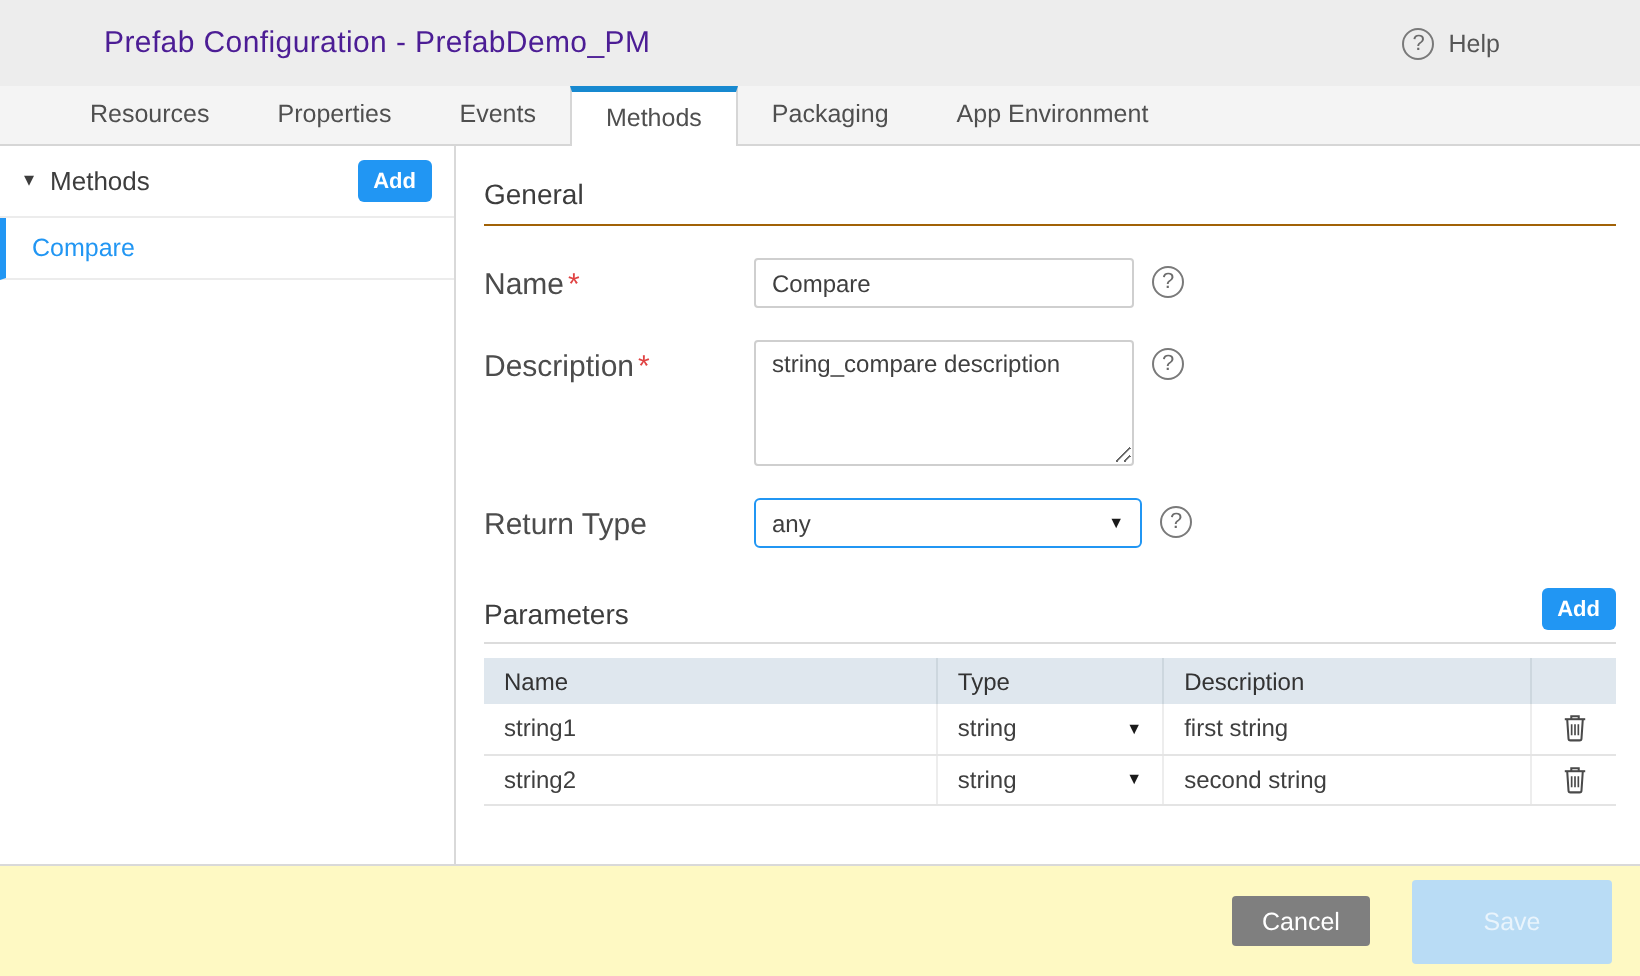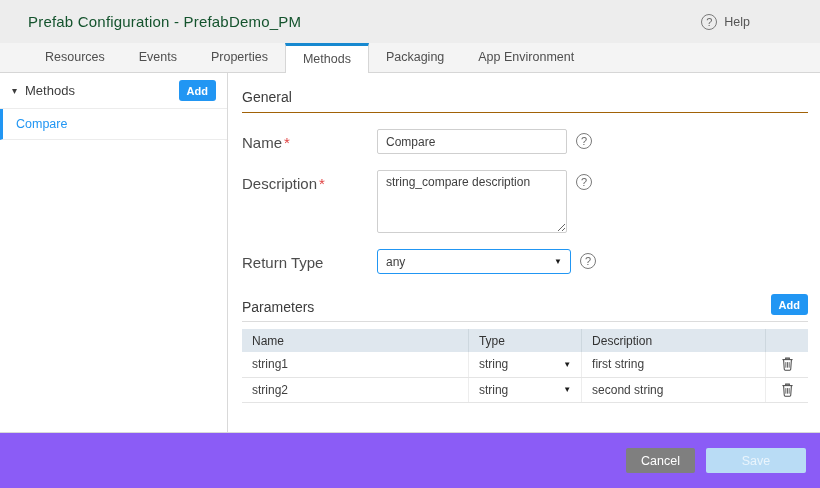--- a/index.html
+++ b/index.html
@@ -13,21 +13,21 @@
     --save-text:#e9f4fc;
     --required:#e04343;
   }
   *{box-sizing:border-box;margin:0;padding:0;}
   html,body{background:#fff;}
   body{font-family:"Liberation Sans","DejaVu Sans",sans-serif;color:#3f3f3f;}
   .app{width:820px;height:488px;background:#fff;overflow:hidden;position:relative;}
 
   
   .titlebar{height:43px;background:var(--titlebar-bg);display:flex;align-items:center;padding-left:28px;}
-  .titlebar h1{font-size:15px;font-weight:400;color:#14532d;letter-spacing:.2px;}
+  .titlebar h1{font-size:15px;font-weight:400;color:#4c1d95;letter-spacing:.2px;margin-left:24px;}
   .help{margin-left:auto;margin-right:70px;display:flex;align-items:center;gap:7px;font-size:12.5px;color:#555;cursor:pointer;}
   .help-circle{display:inline-block;width:16px;height:16px;border:1px solid #7a7a7a;border-radius:50%;font-size:11px;line-height:14px;text-align:center;color:#6b6b6b;flex:0 0 auto;}
 
   
   .tabbar{height:30px;background:var(--tabbar-bg);border-bottom:1px solid #d6d6d6;display:flex;padding-left:28px;align-items:stretch;}
   .tab{padding:0 17px;font-size:12.5px;color:#4f4f4f;line-height:29px;cursor:pointer;position:relative;white-space:nowrap;}
   .tab.active{background:#fff;border-left:1px solid #d6d6d6;border-right:1px solid #d6d6d6;border-top:3px solid var(--tab-indicator);line-height:26px;}
   .tab.active::after{content:"";position:absolute;left:0;right:0;bottom:-1px;height:1px;background:#fff;}
 
   
@@ -64,41 +64,41 @@
   .col-type{width:20%;}
   .col-desc{width:32.5%;}
   .col-del{width:7.5%;}
   td.name-cell{padding-left:20px;}
   td.desc-cell{padding-left:14px;}
   .type-inner{display:flex;align-items:center;justify-content:space-between;cursor:pointer;}
   td.del-cell{text-align:center;}
   .trash-btn{background:none;border:none;padding:2px 4px;cursor:pointer;line-height:0;}
 
   
-  .footer{height:56px;border-top:1px solid #d9d9d9;display:flex;align-items:center;justify-content:flex-end;gap:11px;padding-right:14px;background:#8b5cf6;}
+  .footer{height:56px;border-top:1px solid #d9d9d9;display:flex;align-items:center;justify-content:flex-end;gap:21px;padding-right:14px;background:#fef9c3;}
   .btn-cancel{width:69px;height:25px;background:var(--cancel-bg);color:#fff;border:none;border-radius:2px;font-size:12.5px;cursor:pointer;font-family:inherit;}
-  .btn-save{width:100px;height:25px;background:var(--save-bg);color:var(--save-text);border:none;border-radius:2px;font-size:12.5px;cursor:default;font-family:inherit;}
+  .btn-save{width:100px;height:42px;background:var(--save-bg);color:var(--save-text);border:none;border-radius:2px;font-size:12.5px;cursor:default;font-family:inherit;}
 </style>
 </head>
 <body>
 
 <div class="app">
 
   <header class="titlebar">
     <h1>Prefab Configuration - PrefabDemo_PM</h1>
     <div class="help">
       <span class="help-circle">?</span>
       <span>Help</span>
     </div>
   </header>
 
   <nav class="tabbar">
     <div class="tab">Resources</div>
+    <div class="tab">Properties</div>
     <div class="tab">Events</div>
-    <div class="tab">Properties</div>
     <div class="tab active">Methods</div>
     <div class="tab">Packaging</div>
     <div class="tab">App Environment</div>
   </nav>
 
   <div class="body">
 
     <aside class="sidebar">
       <div class="side-head">
         <span class="side-caret">▾</span>

